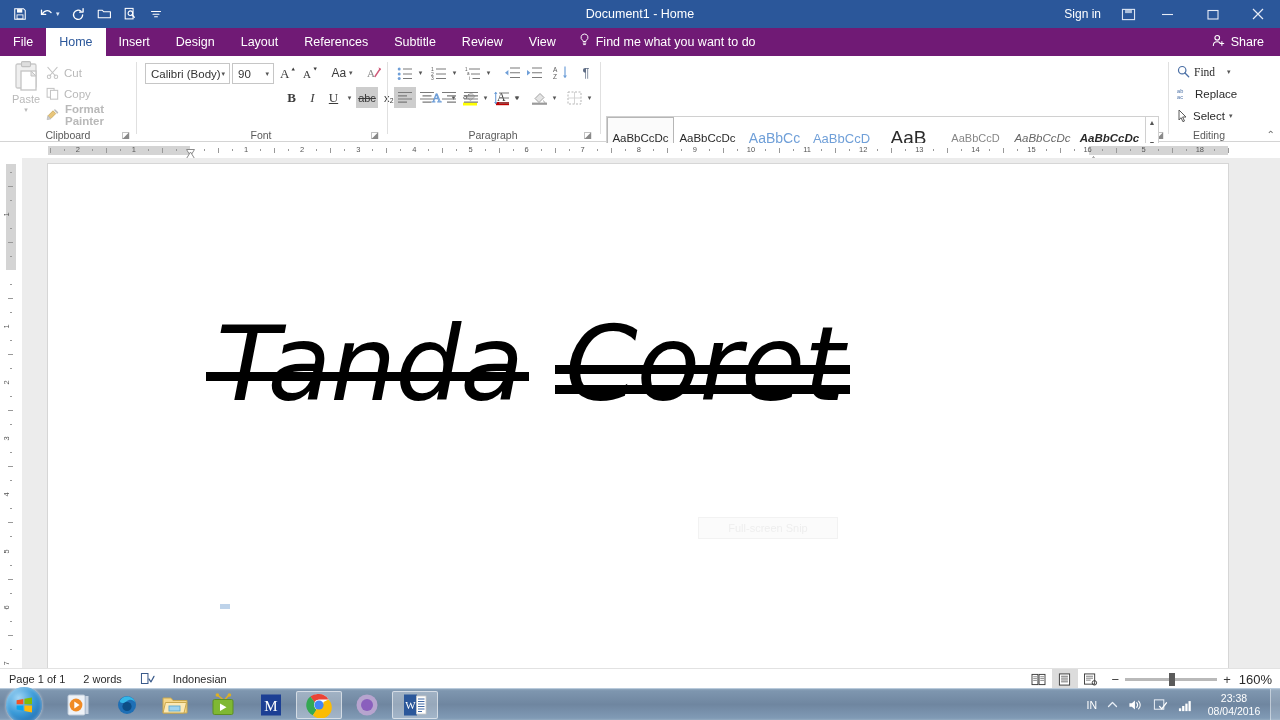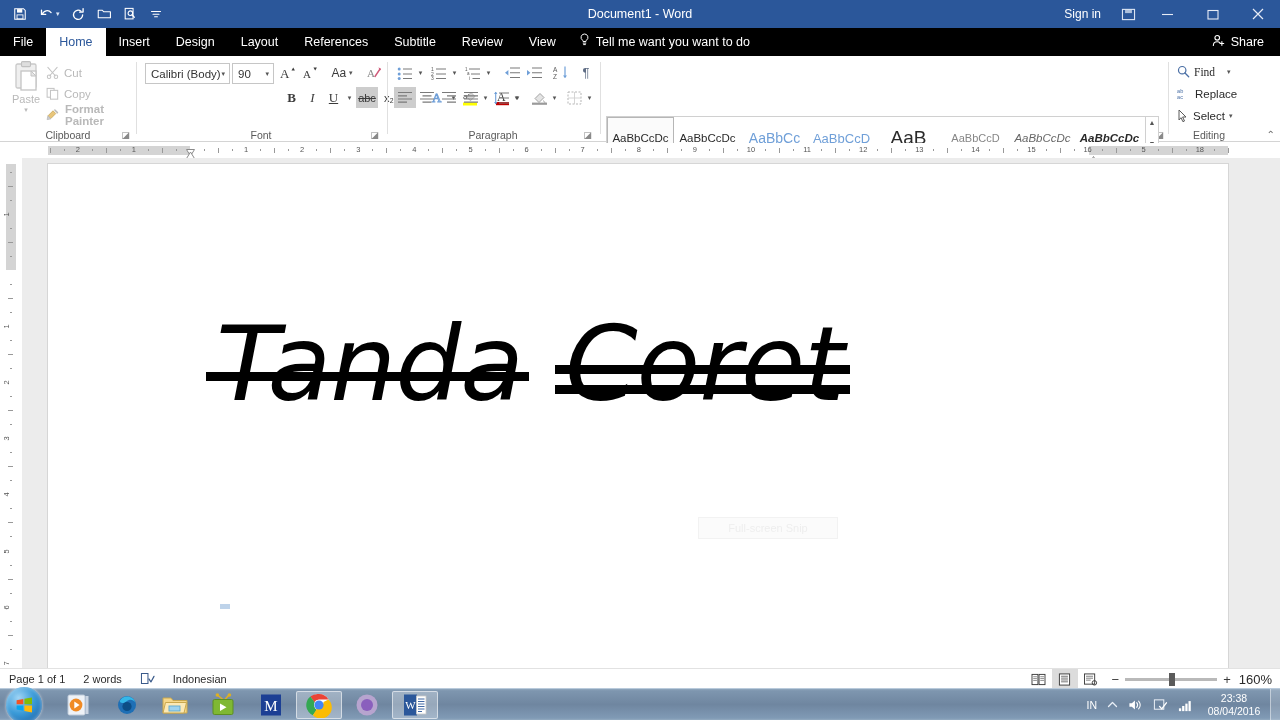--- a/index.html
+++ b/index.html
@@ -28,21 +28,21 @@
     line-height:28px; text-align:center; color:#ffffff; font-size:12.5px;
   }
   .tb-right { position:absolute; right:0; top:0; height:28px; display:flex; align-items:center; }
   .signin { color:#ffffff; font-size:12px; padding:0 10px; line-height:28px; }
   .ribbondisp { width:34px; height:28px; display:flex; align-items:center; justify-content:center; color:#dbe4f3; }
   .wbtn { width:45px; height:28px; display:flex; align-items:center; justify-content:center; color:#e7ecf6; }
 
   
   .tabstrip {
     position:absolute; left:0; top:28px; width:1280px; height:28px;
-    background:#000000;
+    background:#701a75;
   }
   .tabs { position:absolute; left:0; top:0; display:flex; height:28px; align-items:flex-start;}
   .tab {
     height:28px; line-height:28px; padding:0 13px; color:#ffffff;
     font-size:12.5px; white-space:nowrap;
   }
   .tab.active { background:#ffffff; color:#2b579a; }
   .tellme {
     height:28px; line-height:28px; color:#ffffff; font-size:12.5px;
     display:flex; align-items:center; gap:6px; padding-left:10px; white-space:nowrap;
@@ -277,21 +277,21 @@
             <circle cx="8.4" cy="7" r="2.6" fill="none" stroke="#fff" stroke-width="1.2"></circle>
             <path d="M10.3 8.9l2.6 2.8" stroke="#fff" stroke-width="1.4" stroke-linecap="round"></path>
           </svg>
       </div>
       <div class="qat-btn">
         <svg width="12" height="12" viewBox="0 0 12 12">
             <path d="M1.5 3.5h9M3 6.2h6M4.6 8.8h2.8" stroke="#fff" stroke-width="1.1" stroke-linecap="round"></path>
           </svg>
       </div>
     </div>
-    <div class="win-title">Document1 - Word</div>
+    <div class="win-title">Document1 - Home</div>
     <div class="tb-right">
       <span class="signin">Sign in</span>
       <div class="ribbondisp">
         <svg width="15" height="13" viewBox="0 0 16 14">
             <rect x="1.5" y="1.5" width="13" height="11" fill="none" stroke="#dbe4f3" stroke-width="1.2"></rect>
             <rect x="4.3" y="1.5" width="7.4" height="4" fill="#dbe4f3" opacity=".75"></rect>
           </svg>
       </div>
       <div class="wbtn">
         <svg width="13" height="10" viewBox="0 0 13 10">
@@ -322,21 +322,21 @@
       <div class="tab">Subtitle</div>
       <div class="tab">Review</div>
       <div class="tab">View</div>
       <div class="tellme">
         <span class="bulb">
           <svg width="11" height="13" viewBox="0 0 11 13">
               <path d="M5.5 1a3.4 3.4 0 0 1 2.1 6.1c-.5.4-.7.9-.7 1.4H4.1c0-.5-.2-1-.7-1.4A3.4 3.4 0 0 1 5.5 1z" fill="none" stroke="#fff" stroke-width="1"></path>
               <path d="M4.2 10.1h2.6M4.6 11.6h1.8" stroke="#fff" stroke-width="1" stroke-linecap="round"></path>
             </svg>
         </span>
-        <span>Tell me want you want to do</span>
+        <span>Find me what you want to do</span>
       </div>
     </div>
     <div class="share">
       <span>
         <svg width="14" height="13" viewBox="0 0 15 14">
             <circle cx="5.6" cy="4.1" r="2.5" fill="none" stroke="#fff" stroke-width="1.2"></circle>
             <path d="M1.4 12.4c0-2.4 1.9-4 4.2-4 1.2 0 2.3.4 3 1.1" fill="none" stroke="#fff" stroke-width="1.2" stroke-linecap="round"></path>
             <path d="M10.6 8.2v4M8.6 10.2h4" stroke="#fff" stroke-width="1.2" stroke-linecap="round"></path>
           </svg>
       </span>

